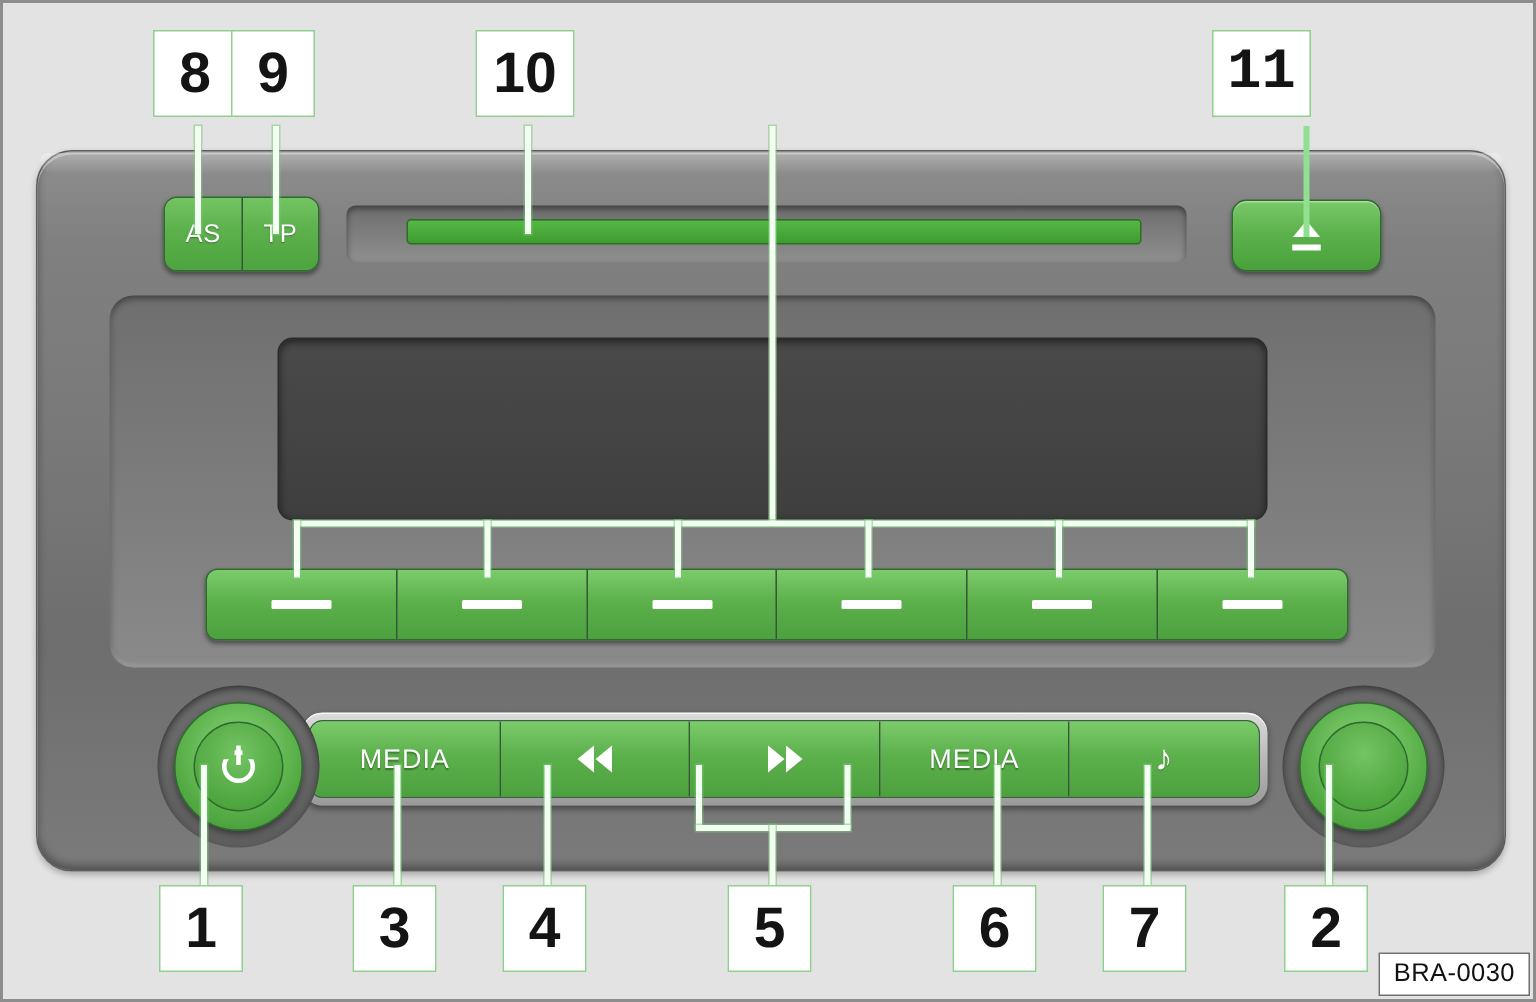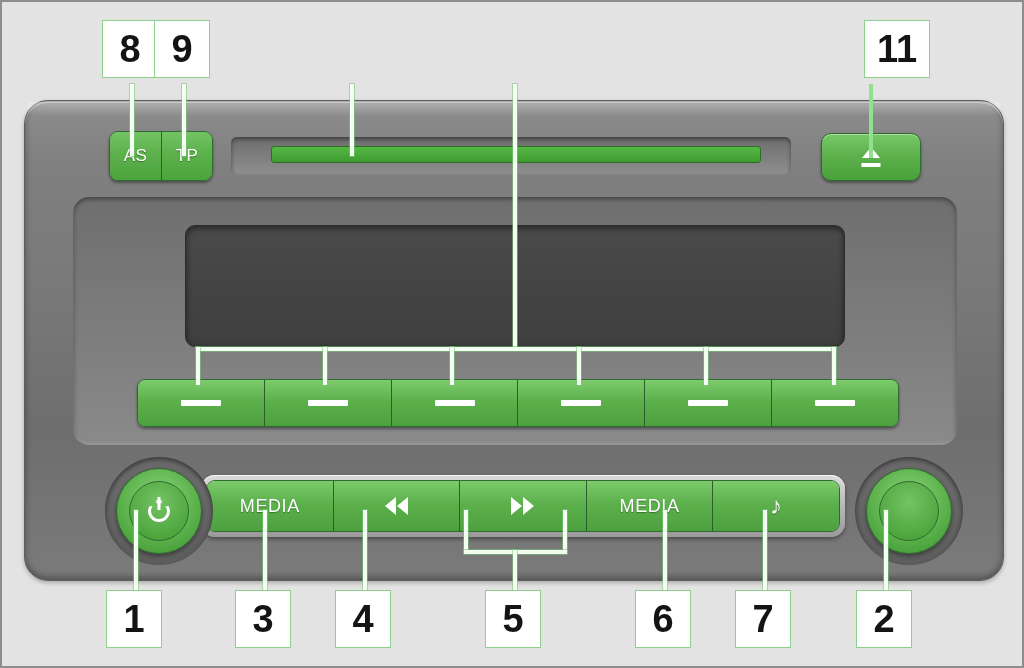--- a/index.html
+++ b/index.html
@@ -158,20 +158,21 @@
     background: linear-gradient(180deg,#dcdcdc,#b4b4b4 55%,#9a9a9a);
     box-shadow: 0 2px 4px rgba(0,0,0,.4), inset 0 1px 0 rgba(255,255,255,.8);
     padding: 5px;
   }
   #ctrlbar {
     width: 100%; height: 100%;
     display: flex;
     border-radius: 9px;
     overflow: hidden;
     border: 1px solid #2f6b2f;
+    justify-content: center;
   }
   .ctrl-btn {
     flex: 1 1 0;
     display: flex; align-items: center; justify-content: center;
     background: linear-gradient(180deg,#7ccb6c 0%,#5cb14c 45%,#4da03e 100%);
     color: #ffffff;
     font-size: 18px; letter-spacing: .6px;
     text-shadow: 0 1px 1px rgba(0,0,0,.35);
   }
   .ctrl-btn + .ctrl-btn { border-left: 1px solid #2c5f2c; }
@@ -366,23 +367,25 @@
   <div class="lead v white" style="left:561px; top:508px; height:42px;"></div>
   <div class="lead h white" style="left:462px; top:548px; width:103px;"></div>
   <div class="lead v white" style="left:511px; top:548px; height:42px;"></div>
 
   <div class="lead v white" style="left:661px; top:508px; height:82px;"></div>
 
   <div class="lead v white" style="left:761px; top:508px; height:82px;"></div>
 
   <div class="callout big" style="left:100px; top:18px;">8</div>
   <div class="callout big" style="left:152px; top:18px;">9</div>
-  <div class="callout wide" style="left:862px; top:18px;">11</div>
+  <div class="callout wide" style="left:315px; top:18px;">10</div>
+  <div class="callout wide" style="left:806px; top:18px;font-family:Liberation Mono, monospace;">11</div>
 
   <div class="callout big" style="left:104px; top:588px;">1</div>
   <div class="callout big" style="left:233px; top:588px;">3</div>
   <div class="callout big" style="left:333px; top:588px;">4</div>
   <div class="callout big" style="left:483px; top:588px;">5</div>
   <div class="callout big" style="left:633px; top:588px;">6</div>
   <div class="callout big" style="left:733px; top:588px;">7</div>
   <div class="callout big" style="left:854px; top:588px;">2</div>
 
+  <div id="figid">BRA-0030</div>
 </div>
 
 </body></html>

